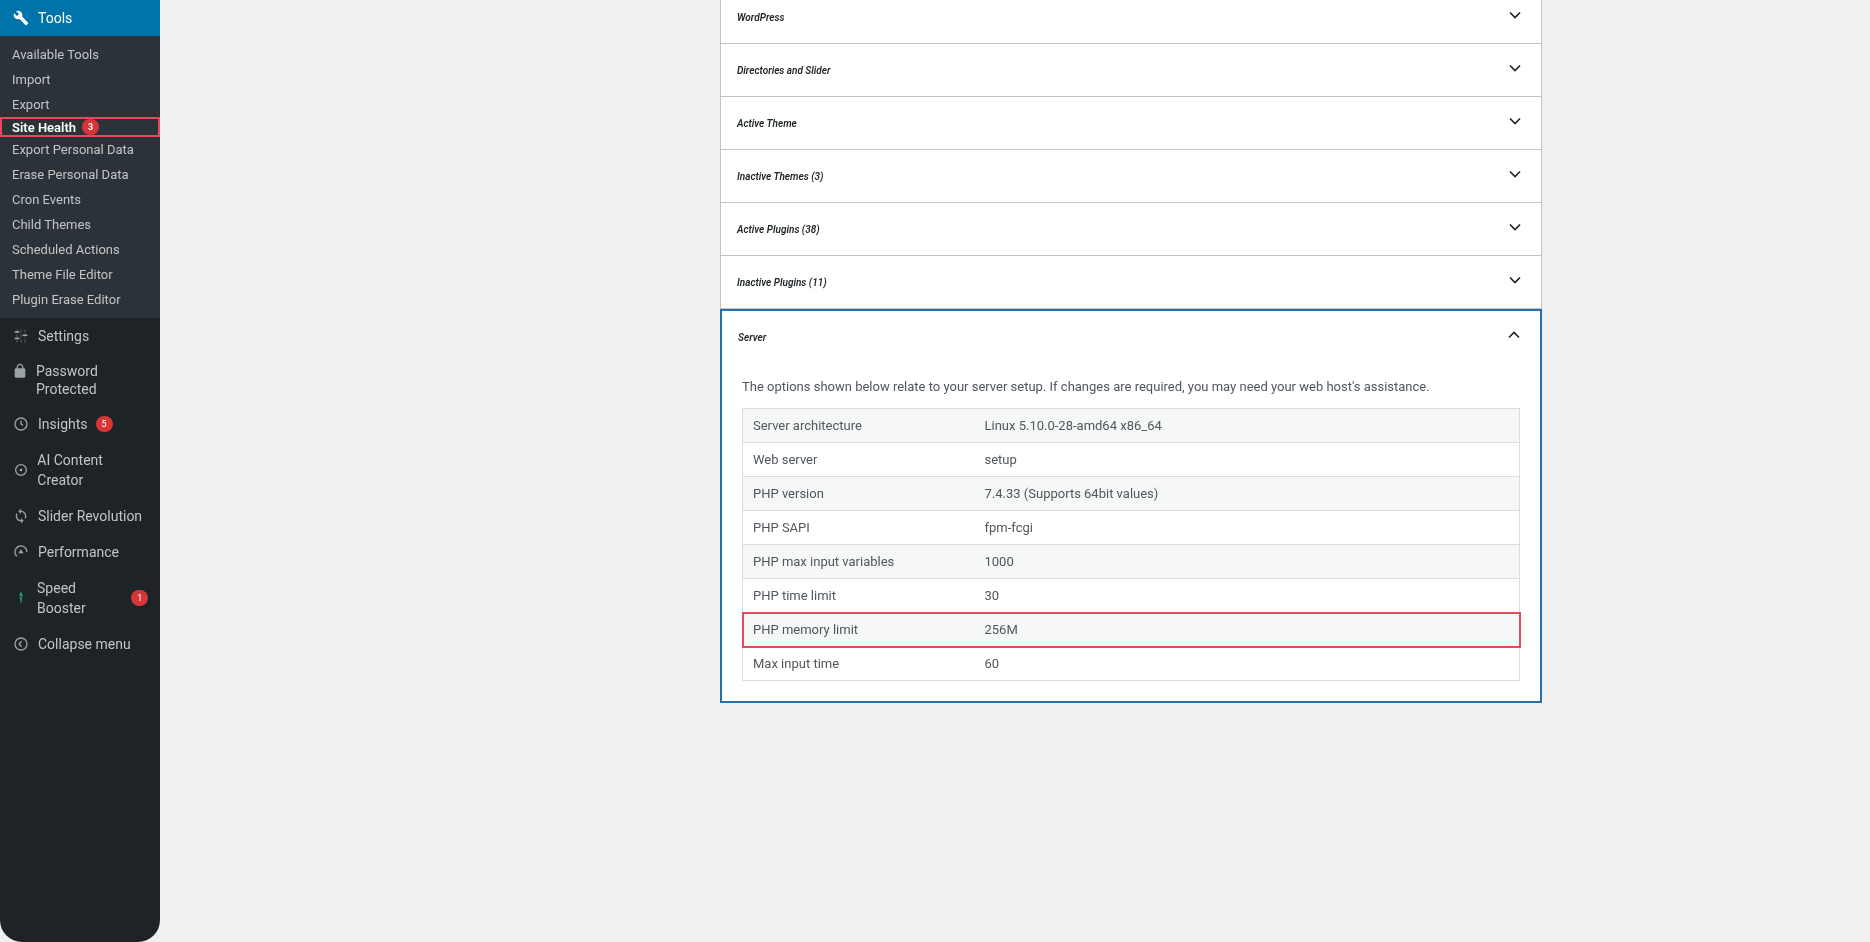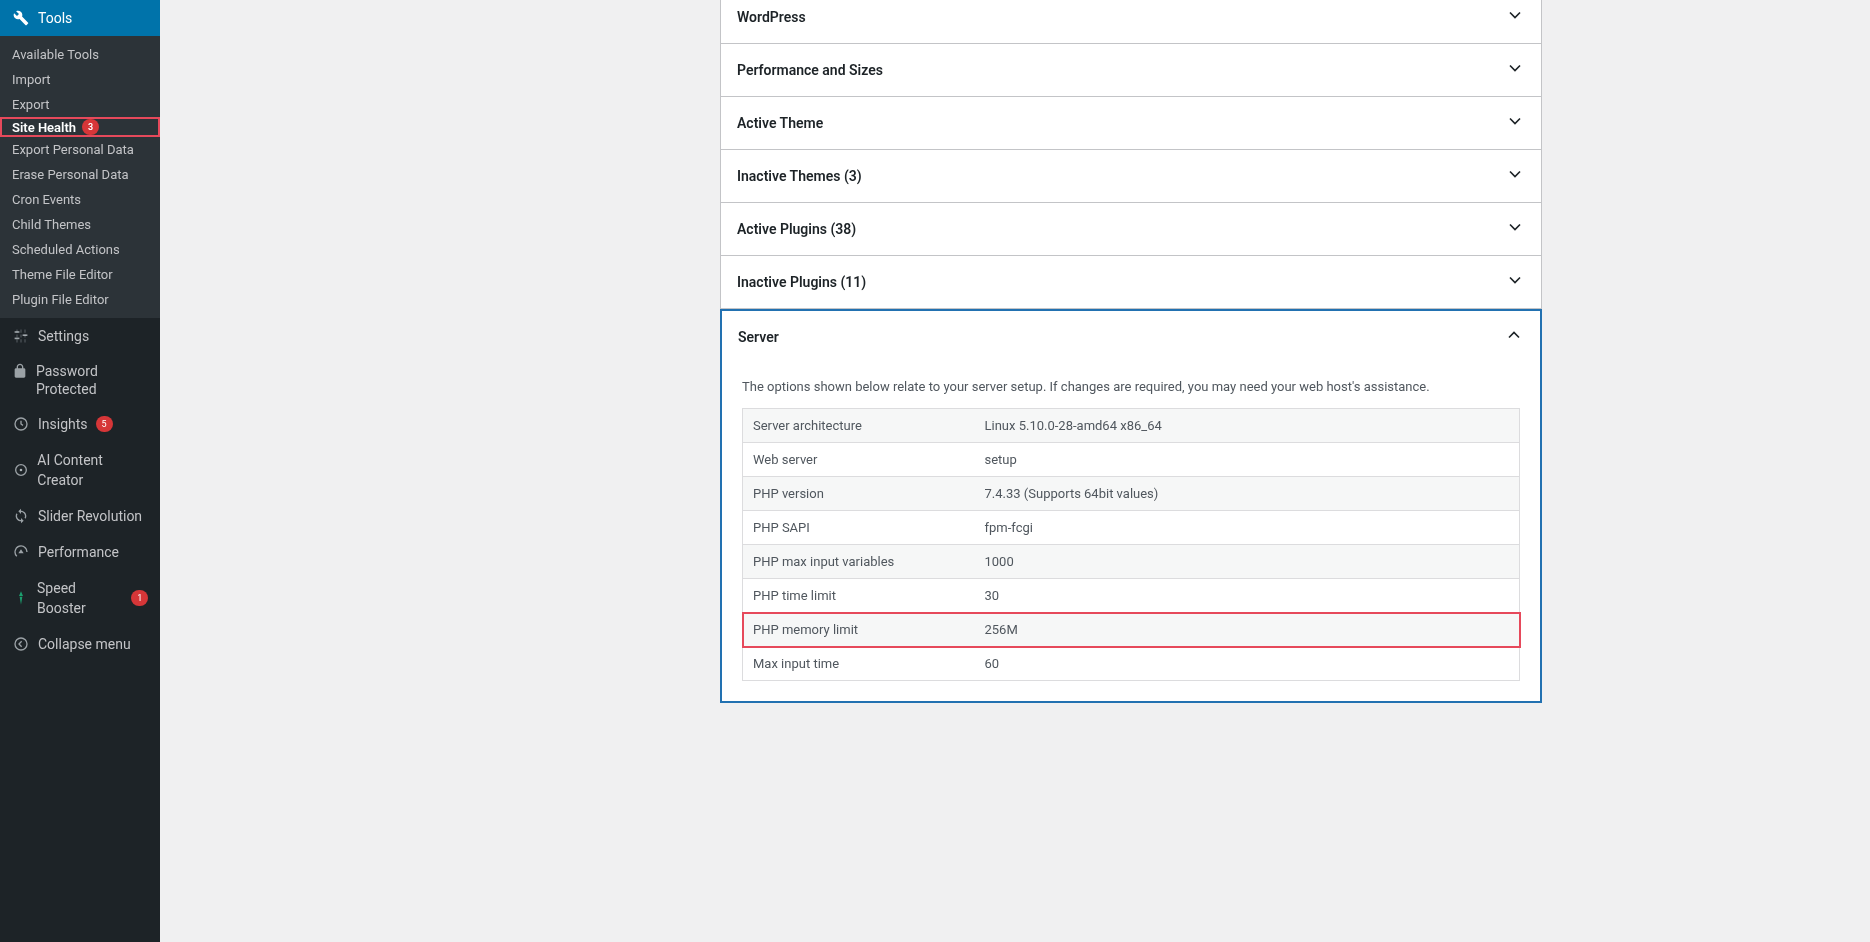--- a/index.html
+++ b/index.html
@@ -1,36 +1,36 @@
 <!DOCTYPE html>
 <html><head>
   <meta charset="utf-8">
   <style>
     * { margin: 0; padding: 0; box-sizing: border-box; font-family: -apple-system, BlinkMacSystemFont, "Segoe UI", Roboto, sans-serif; }
     body { background: #f0f0f1; display: flex; min-height: 100vh; }
 
-    .sidebar { width: 160px; background: #1d2327; color: #c3c4c7; flex-shrink: 0; font-size: 14px; }
+    .sidebar { width: 160px; background: #1d2327; color: #c3c4c7; flex-shrink: 0; font-size: 14px; border-radius: 22px; }
     .sidebar-item { padding: 8px 12px; cursor: pointer; display: flex; align-items: center; gap: 8px; line-height: 20px; }
     .sidebar-item.current { background: #0073aa; color: #fff; position: relative; }
     .sidebar-item.current::after { content: ''; position: absolute; right: -8px; top: 50%; transform: translate(0,-50%); width: 0; height: 0; border-top: 8px solid transparent; border-bottom: 8px solid transparent; border-right: 8px solid #f0f0f1; }
     .sidebar-submenu { background: #2c3338; padding: 6px 0; }
     .sidebar-submenu .sub-item { padding: 5px 12px; font-size: 13px; color: #c3c4c7; cursor: pointer; display: flex; align-items: center; gap: 6px;}
     .sidebar-submenu .sub-item.active { color: #fff; font-weight: 600; }
     .highlight-box { border: 2px solid #e6495b; padding: 0 10px !important; margin: 0 0px;}
     .badge { background: #d63638; color: #fff; border-radius: 9px; font-size: 9px; padding: 1px 6px; min-width: 16px; text-align: center; display: inline-block; line-height: 14px;}
     .sidebar-icon { width: 18px; height: 18px; display: inline-flex; align-items: center; justify-content: center; color: rgba(240,246,252,.6); font-size: 16px;}
     .sidebar-item.current .sidebar-icon{color:#fff;}
 
     .content { flex: 1; padding: 0; overflow-y:auto;}
     .panels-wrap { max-width: 822px; margin-left: 560px; margin-top: -10px;}
 
     .panel { background: #fff; border: 1px solid #c3c4c7; margin-bottom: 0; border-top: none;}
     .panel:first-child{border-top:1px solid #c3c4c7;}
     .panel-header { display: flex; justify-content: space-between; align-items: center; padding: 14px 16px; cursor: pointer; }
-    .panel-header-title { font-weight: 600; font-size: 14px; color: #1d2327; }
+    .panel-header-title { font-weight: 600; font-size: 10px; color: #1d2327; font-style: italic; }
     .panel.open { border: 2px solid #2271b1; }
     .chev svg{width:20px;height:20px;stroke:#1d2327;fill:none;stroke-width:2;}
 
     .panel-body { padding: 16px 20px 20px; }
     .panel-desc { font-size: 13px; color: #50575e; margin-bottom: 14px; }
     .info-table { width: 100%; border: 1px solid #dcdcde; border-collapse: collapse; font-size: 13px; }
     .info-table tr { border-bottom: 1px solid #dcdcde; }
     .info-table tr:nth-child(odd) { background: #f6f7f7; }
     .info-table td { padding: 9px 10px; color: #50575e; vertical-align:top;}
     .info-table td:first-child { width: 232px; margin-left: 36px; }
@@ -56,21 +56,21 @@
     <div class="sub-item active highlight-box">
       <span>Site Health</span>
       <span class="badge">3</span>
     </div>
     <div class="sub-item">Export Personal Data</div>
     <div class="sub-item">Erase Personal Data</div>
     <div class="sub-item">Cron Events</div>
     <div class="sub-item">Child Themes</div>
     <div class="sub-item">Scheduled Actions</div>
     <div class="sub-item">Theme File Editor</div>
-    <div class="sub-item">Plugin File Editor</div>
+    <div class="sub-item">Plugin Erase Editor</div>
   </div>
 
   <div class="sidebar-item">
     <span class="sidebar-icon">
       <svg viewBox="0 0 20 20" width="16" height="16" fill="currentColor">
           <path d="M4 2h2v4H4zM4 14h2v4H4zM4 8h2v4H4zM14 2h2v4h-2zM14 14h2v4h-2zM14 8h2v4h-2zM9 2h2v4H9zM9 14h2v4H9zM9 8h2v4H9z" opacity=".3"></path>
           <rect x="2" y="4" width="6" height="2"></rect>
           <rect x="2" y="12" width="6" height="2"></rect>
           <rect x="12" y="8" width="6" height="2"></rect>
         </svg>
@@ -154,21 +154,21 @@
       <div class="panel-header">
         <span class="panel-header-title">WordPress</span>
         <span class="chev"><svg viewBox="0 0 24 24">
               <polyline points="6 9 12 15 18 9"></polyline>
             </svg></span>
       </div>
     </div>
 
     <div class="panel">
       <div class="panel-header">
-        <span class="panel-header-title">Performance and Sizes</span>
+        <span class="panel-header-title">Directories and Slider</span>
         <span class="chev"><svg viewBox="0 0 24 24">
               <polyline points="6 9 12 15 18 9"></polyline>
             </svg></span>
       </div>
     </div>
 
 
     <div class="panel">
       <div class="panel-header">
         <span class="panel-header-title">Active Theme</span>

